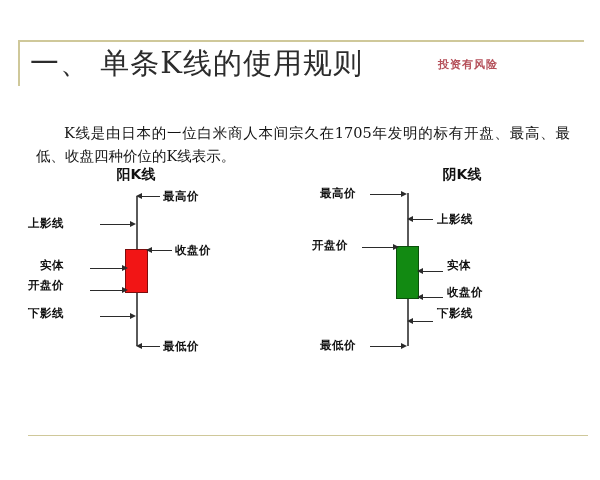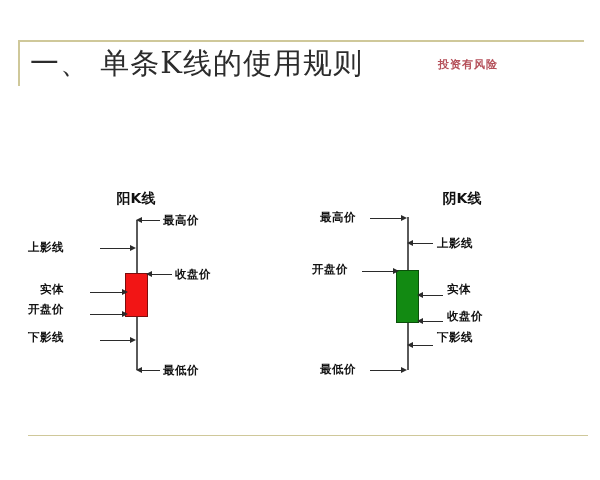--- a/index.html
+++ b/index.html
@@ -75,21 +75,21 @@
     line-height: 23px;
     text-align: justify;
     text-indent: 28px;
     color: #141414;
     font-family: "DejaVu Serif", "Liberation Serif", serif;
   }
 
   
   .diagram {
     position: absolute;
-    top: 190px;
+    top: 166px;
     width: 300px;
     height: 195px;
   }
   #diagram-bull { left: 0px; }
   #diagram-bear { left: 300px; }
 
   .diagram-title {
     position: absolute;
     top: 0px;
     width: 100%;
@@ -186,20 +186,21 @@
 </head>
 <body>
 
 <div id="slide">
 
   <div id="title-rule-top"></div>
   <div id="title-rule-left"></div>
   <div id="page-title">一、 单条K线的使用规则</div>
   <div id="risk-note">投资有风险</div>
 
+  <div id="paragraph">K线是由日本的一位白米商人本间宗久在1705年发明的标有开盘、最高、最低、收盘四种价位的K线表示。</div>
 
   <div class="diagram" id="diagram-bull">
 
     <div class="diagram-title">阳K线</div>
 
     <div class="wick" style="left:136px; top:30px; height:53px;"></div>
     <div class="wick" style="left:136px; top:127px; height:53px;"></div>
 
     <div class="body-box body-bull" style="left:125px; top:83px; width:23px; height:44px;"></div>
 

